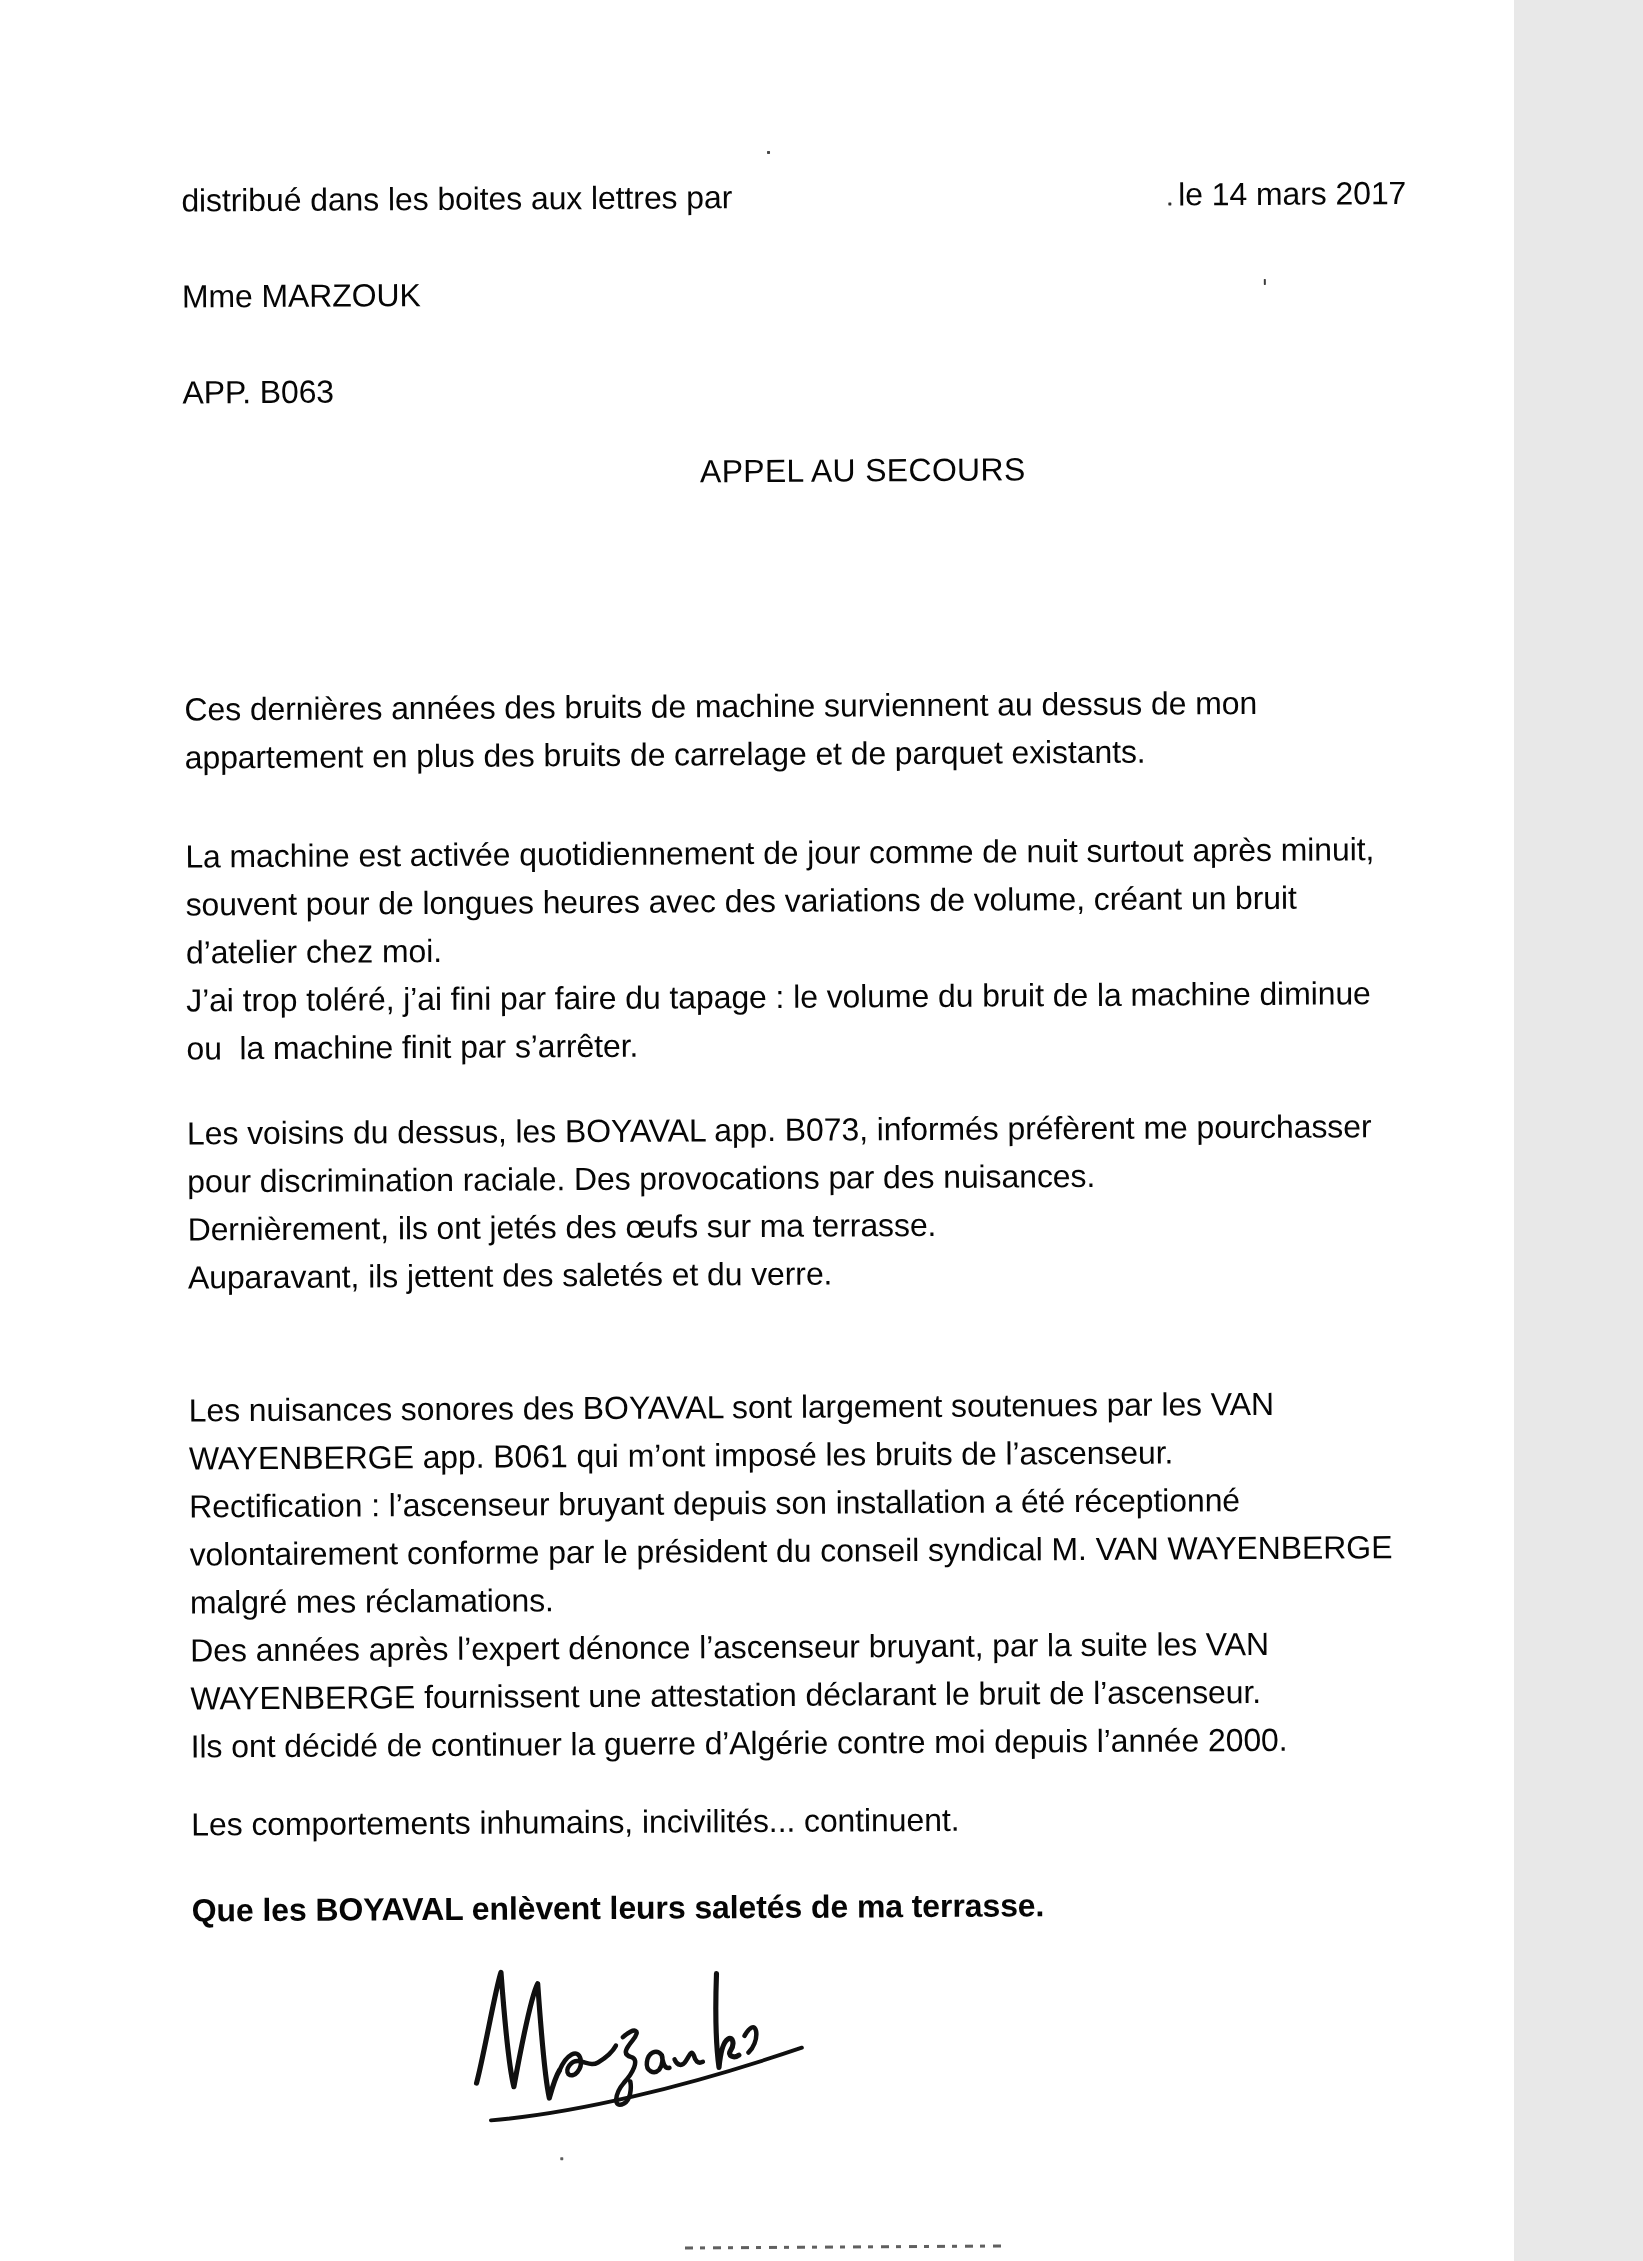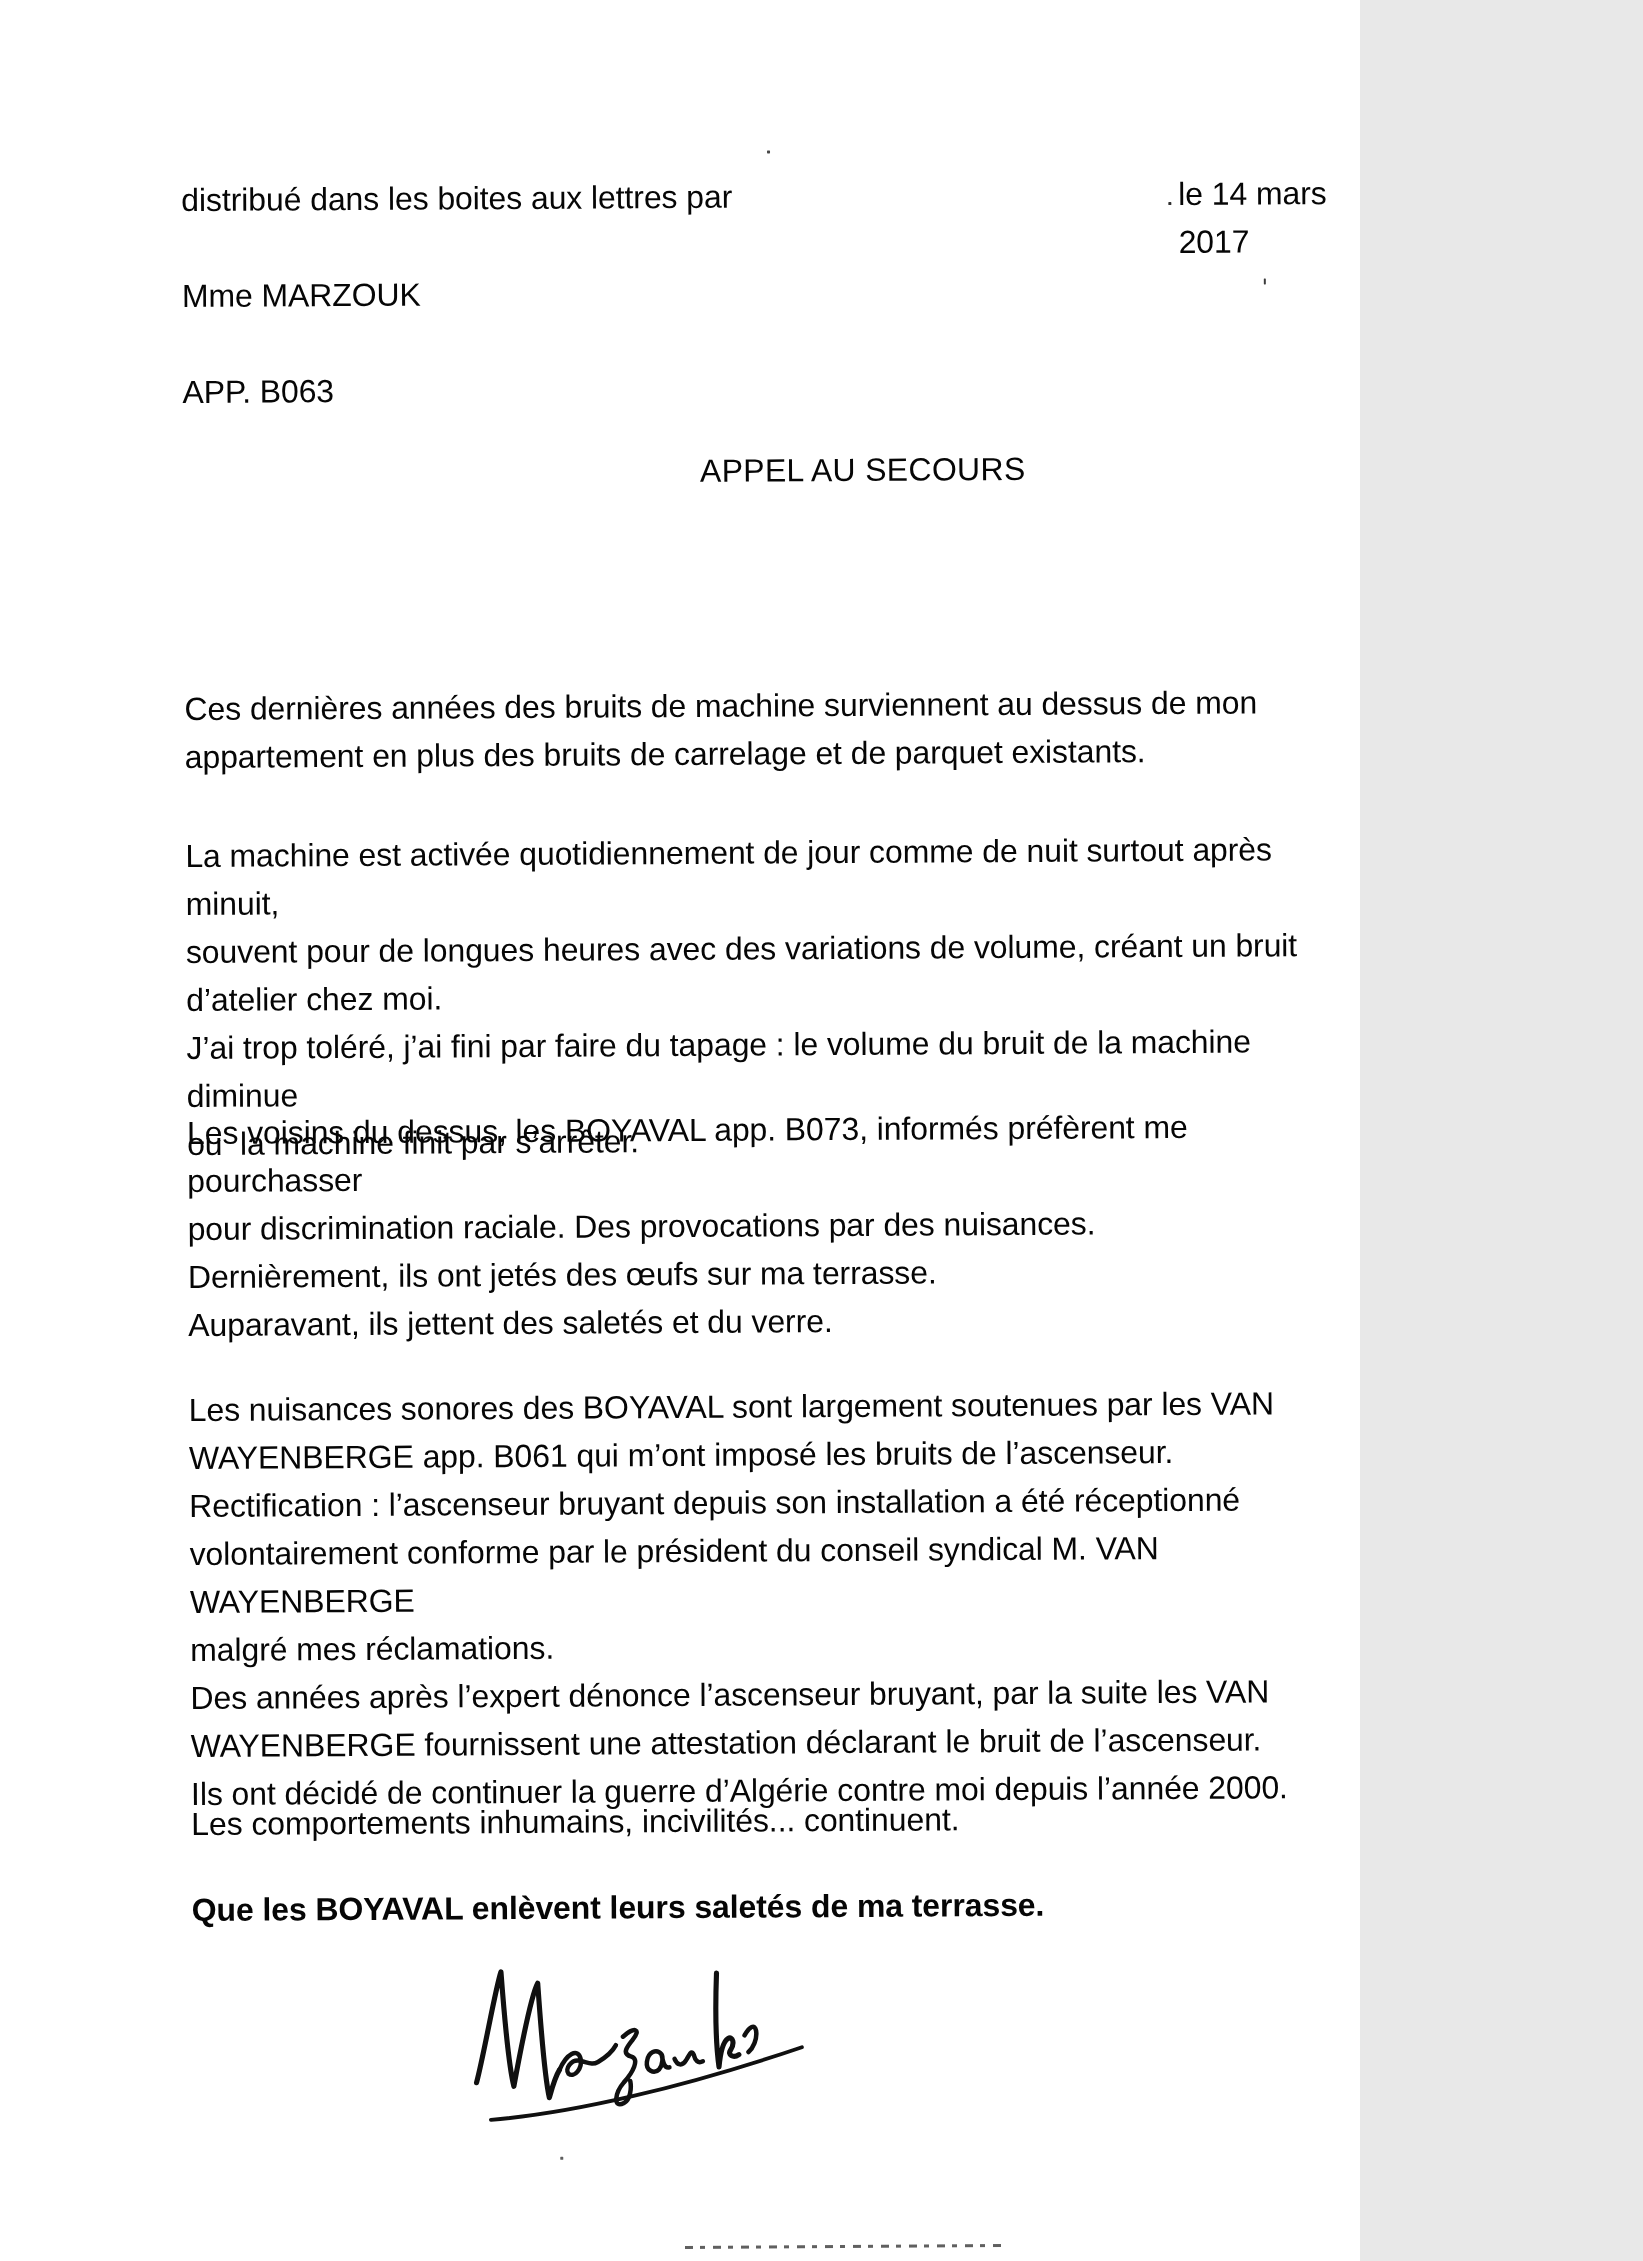--- a/index.html
+++ b/index.html
@@ -1,18 +1,18 @@
 <!DOCTYPE html>
 <html style="font-size:10.3px"><head>
 <meta charset="utf-8">
 <style>
   html, body { margin: 0; padding: 0; background: #e8e8e8; }
   .page {
     position: relative;
-    width: 1360px;
+    width: 1514px;
     height: 2261px;
     background: #ffffff;
     overflow: hidden;
     font-family: "Liberation Sans", sans-serif;
     color: #060606;
   }
   .tilt {
     position: absolute;
     inset: 0;
     transform: rotate(-0.35deg);

